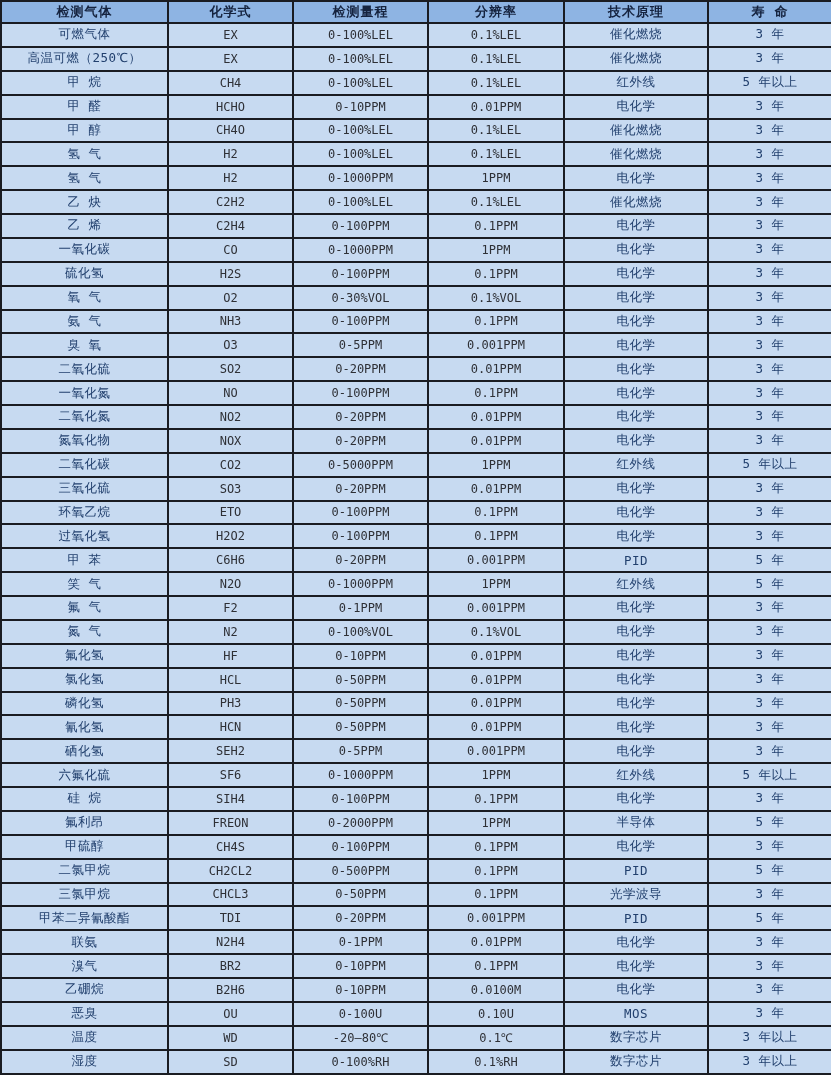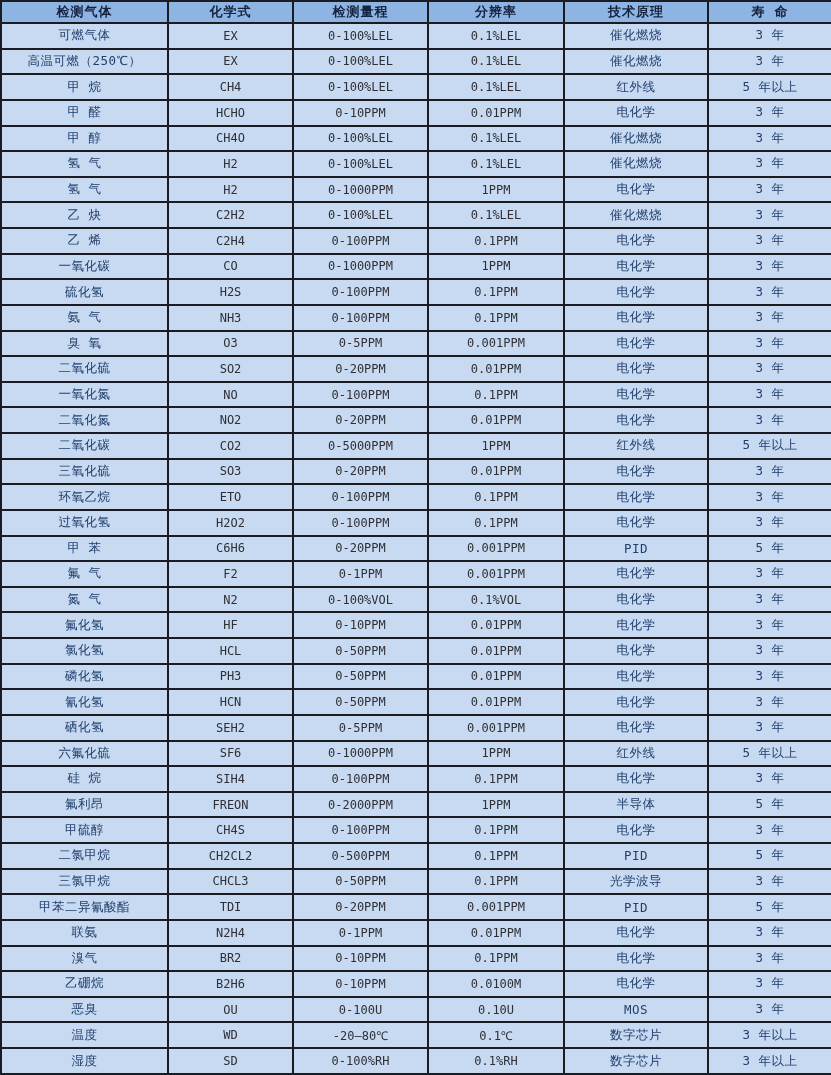--- a/index.html
+++ b/index.html
@@ -152,20 +152,28 @@
       </tr>
       <tr>
         <td class="cjk">硫化氢</td>
         <td class="latin">H2S</td>
         <td class="latin">0-100PPM</td>
         <td class="latin">0.1PPM</td>
         <td class="cjk">电化学</td>
         <td class="cjk">3 年</td>
       </tr>
       <tr>
+        <td class="cjk">氧 气</td>
+        <td class="latin">O2</td>
+        <td class="latin">0-30%VOL</td>
+        <td class="latin">0.1%VOL</td>
+        <td class="cjk">电化学</td>
+        <td class="cjk">3 年</td>
+      </tr>
+      <tr>
         <td class="cjk">氨 气</td>
         <td class="latin">NH3</td>
         <td class="latin">0-100PPM</td>
         <td class="latin">0.1PPM</td>
         <td class="cjk">电化学</td>
         <td class="cjk">3 年</td>
       </tr>
       <tr>
         <td class="cjk">臭 氧</td>
         <td class="latin">O3</td>
@@ -192,20 +200,28 @@
       </tr>
       <tr>
         <td class="cjk">二氧化氮</td>
         <td class="latin">NO2</td>
         <td class="latin">0-20PPM</td>
         <td class="latin">0.01PPM</td>
         <td class="cjk">电化学</td>
         <td class="cjk">3 年</td>
       </tr>
       <tr>
+        <td class="cjk">氮氧化物</td>
+        <td class="latin">NOX</td>
+        <td class="latin">0-20PPM</td>
+        <td class="latin">0.01PPM</td>
+        <td class="cjk">电化学</td>
+        <td class="cjk">3 年</td>
+      </tr>
+      <tr>
         <td class="cjk">二氧化碳</td>
         <td class="latin">CO2</td>
         <td class="latin">0-5000PPM</td>
         <td class="latin">1PPM</td>
         <td class="cjk">红外线</td>
         <td class="cjk">5 年以上</td>
       </tr>
       <tr>
         <td class="cjk">三氧化硫</td>
         <td class="latin">SO3</td>
@@ -229,20 +245,28 @@
         <td class="latin">0.1PPM</td>
         <td class="cjk">电化学</td>
         <td class="cjk">3 年</td>
       </tr>
       <tr>
         <td class="cjk">甲 苯</td>
         <td class="latin">C6H6</td>
         <td class="latin">0-20PPM</td>
         <td class="latin">0.001PPM</td>
         <td class="cjk">PID</td>
+        <td class="cjk">5 年</td>
+      </tr>
+      <tr>
+        <td class="cjk">笑 气</td>
+        <td class="latin">N2O</td>
+        <td class="latin">0-1000PPM</td>
+        <td class="latin">1PPM</td>
+        <td class="cjk">红外线</td>
         <td class="cjk">5 年</td>
       </tr>
       <tr>
         <td class="cjk">氟 气</td>
         <td class="latin">F2</td>
         <td class="latin">0-1PPM</td>
         <td class="latin">0.001PPM</td>
         <td class="cjk">电化学</td>
         <td class="cjk">3 年</td>
       </tr>

